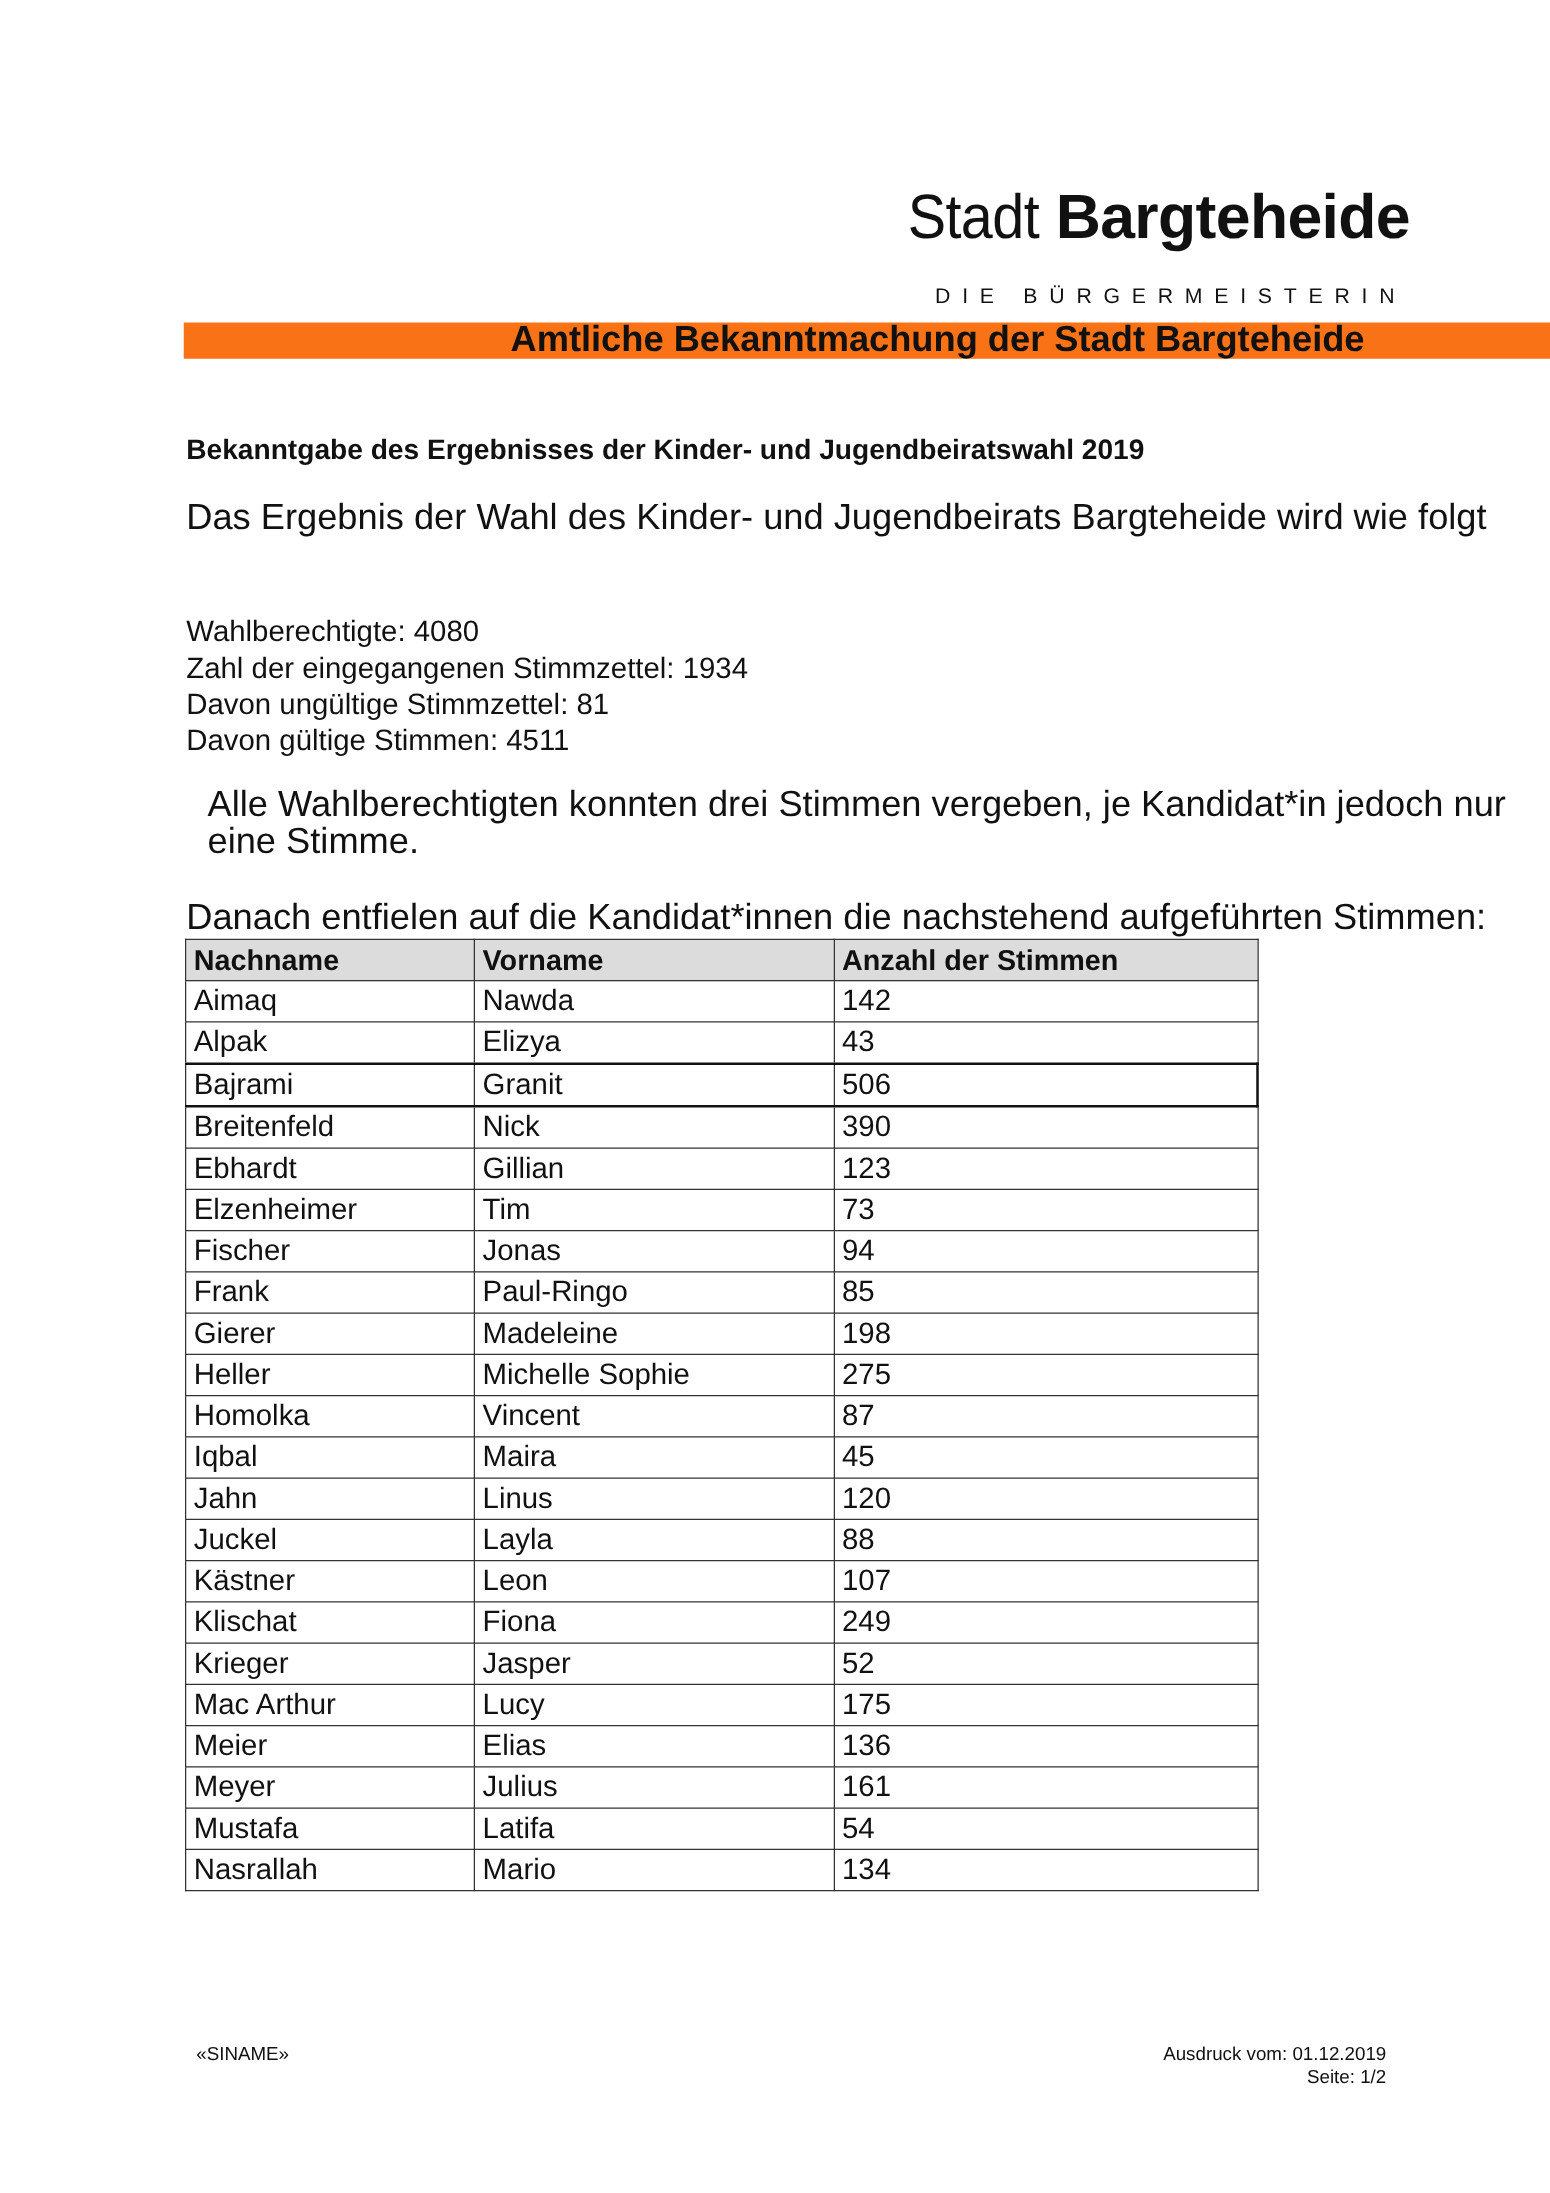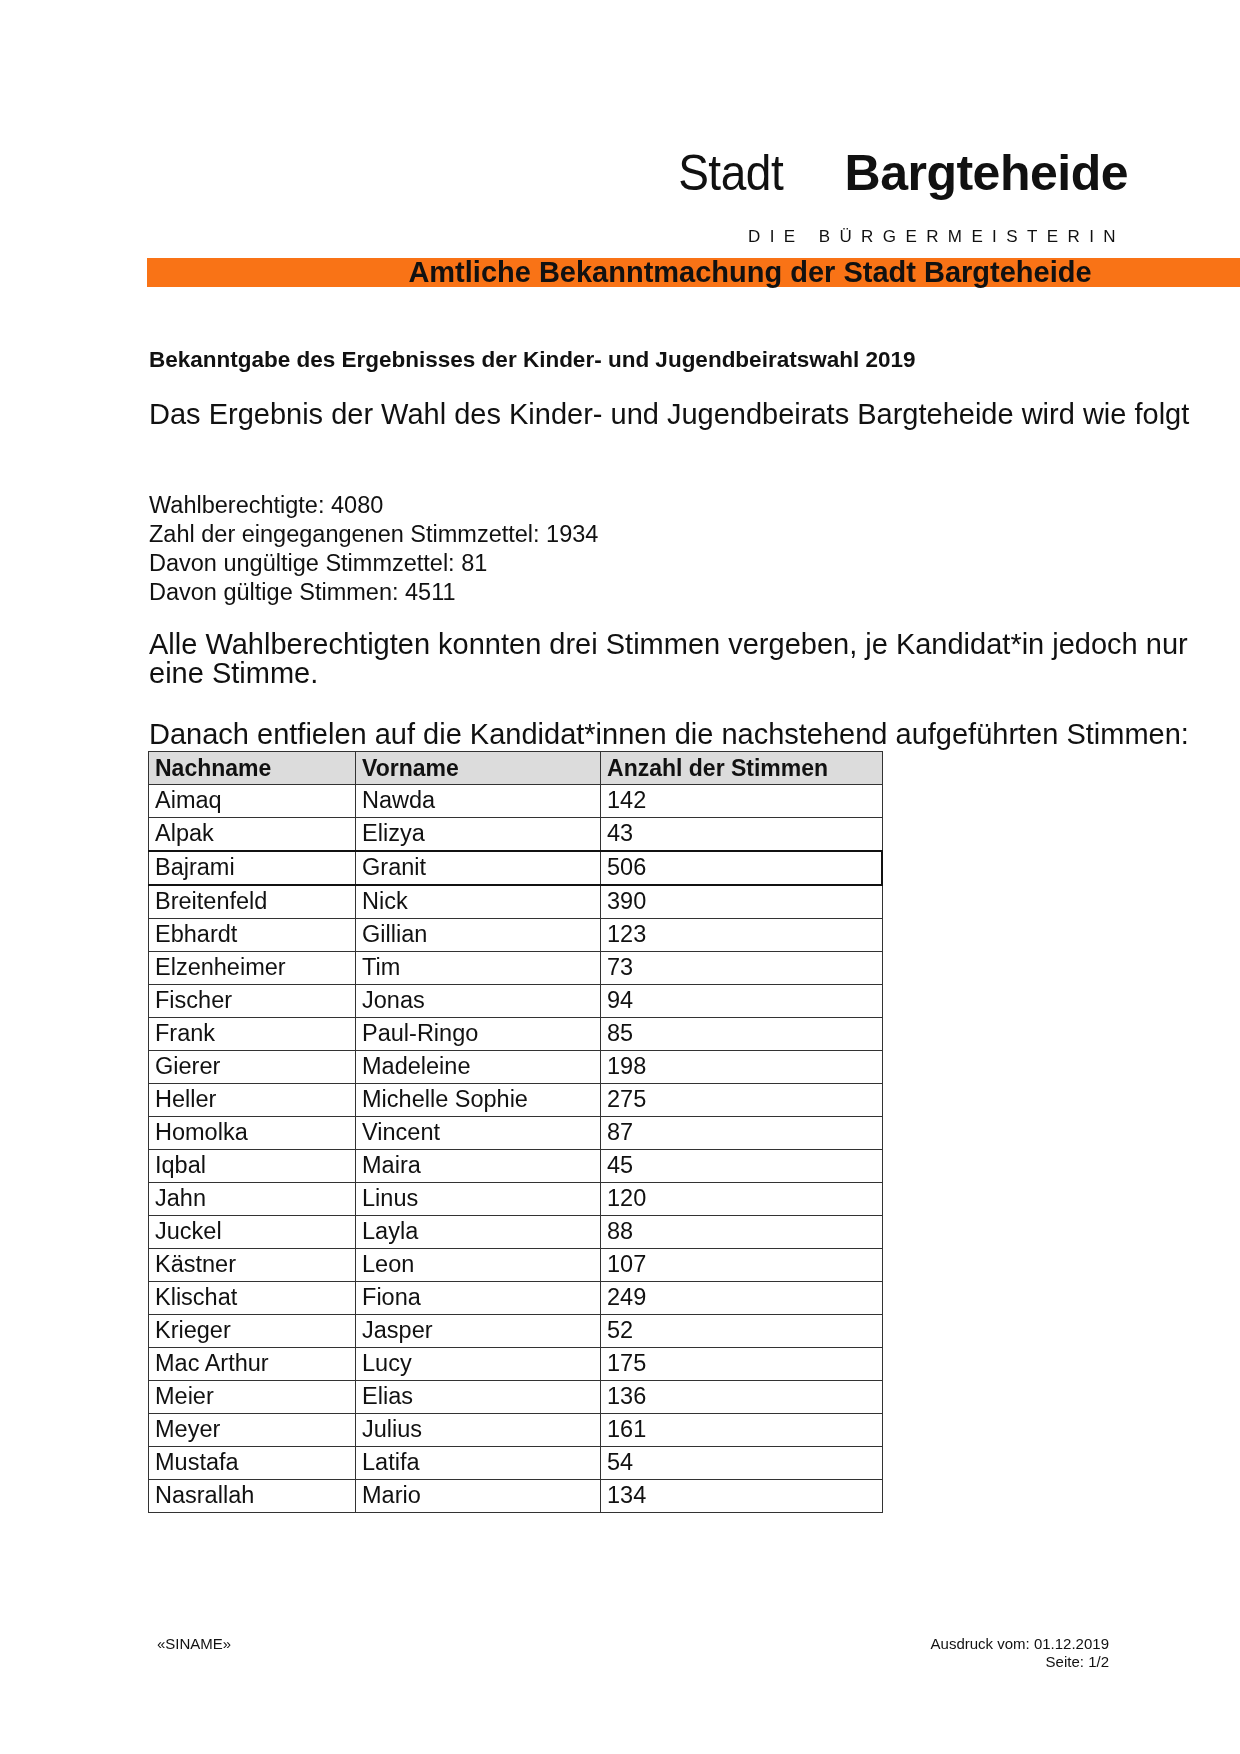--- a/index.html
+++ b/index.html
@@ -1,30 +1,30 @@
 <!DOCTYPE html>
 <html><head>
   <meta charset="utf-8">
   <style>
     html, body { margin: 0; padding: 0; background: #ffffff; }
     body { width: 1240px; height: 1754px; position: relative; overflow: hidden;
            font-family: "Liberation Sans", sans-serif; color: #111; }
     .abs { position: absolute; }
     .logo-main { right: 112px; top: 148px; font-size: 50px; letter-spacing: -0.5px; line-height: 1; white-space: nowrap; }
     .logo-main .light { font-weight: normal; transform: scaleX(0.92); display: inline-block; transform-origin: right; }
-    .logo-main .bold { font-weight: bold; margin-left: 48px; }
+    .logo-main .bold { font-weight: bold; }
     .logo-sub { right: 115px; top: 208px; font-size: 17px; letter-spacing: 9.4px; line-height: 1; white-space: nowrap; margin-top: 20px; }
     .banner { left: 147px; top: 258px; width: 1206px; height: 29px; background: #f97316;
               display: flex; align-items: center; justify-content: center;
               font-weight: bold; font-size: 29px; }
     .h2 { left: 149px; top: 347px; font-weight: bold; font-size: 22.5px; white-space: nowrap; }
     .p { left: 149px; font-size: 29px; line-height: 29px; white-space: nowrap; }
     .stats { left: 149px; top: 491px; font-size: 23.5px; line-height: 29px; }
     .stats div { white-space: nowrap; }
-    table.results { position: absolute; left: 148px; top: 751px; width: 735px;
+    table.results { position: absolute; left: 148px; top: 751px; width: 859px;
                     border-collapse: collapse; font-size: 23.5px; }
     table.results th, table.results td { border: 1.5px solid #333; height: 32px; padding: 0 6px; line-height: 1; }
     table.results th { background: #dcdcdc; text-align: left; font-weight: bold; font-size: 23px; }
     table.results td.num { text-align: left; }
     table.results col.c1 { width: 225px; }
     table.results col.c2 { width: 280px; }
     table.results col.c3 { width: 330px; }
     table.results tr.emph td { border-top: 2.5px solid #111; border-bottom: 2.5px solid #111; }
     table.results tr.emph td.num { border-right: 2.5px solid #111; }
     .foot-left { left: 157px; top: 1635px; font-size: 15px; }
@@ -49,21 +49,21 @@
   <div>Das Ergebnis der Wahl des Kinder- und Jugendbeirats Bargteheide wird wie folgt</div>
 </div>
 
 <div class="abs stats">
   <div>Wahlberechtigte: 4080</div>
   <div>Zahl der eingegangenen Stimmzettel: 1934</div>
   <div>Davon ungültige Stimmzettel: 81</div>
   <div>Davon gültige Stimmen: 4511</div>
 </div>
 
-<div class="abs p" style="top:630px;">
+<div class="abs p" style="top:630px;margin-left:17px;">
   <div>Alle Wahlberechtigten konnten drei Stimmen vergeben, je Kandidat*in jedoch nur</div>
   <div>eine Stimme.</div>
 </div>
 
 <div class="abs p" style="top:720px;">Danach entfielen auf die Kandidat*innen die nachstehend aufgeführten Stimmen:</div>
 
 <table class="results">
   <colgroup>
       <col class="c1">
       <col class="c2">

